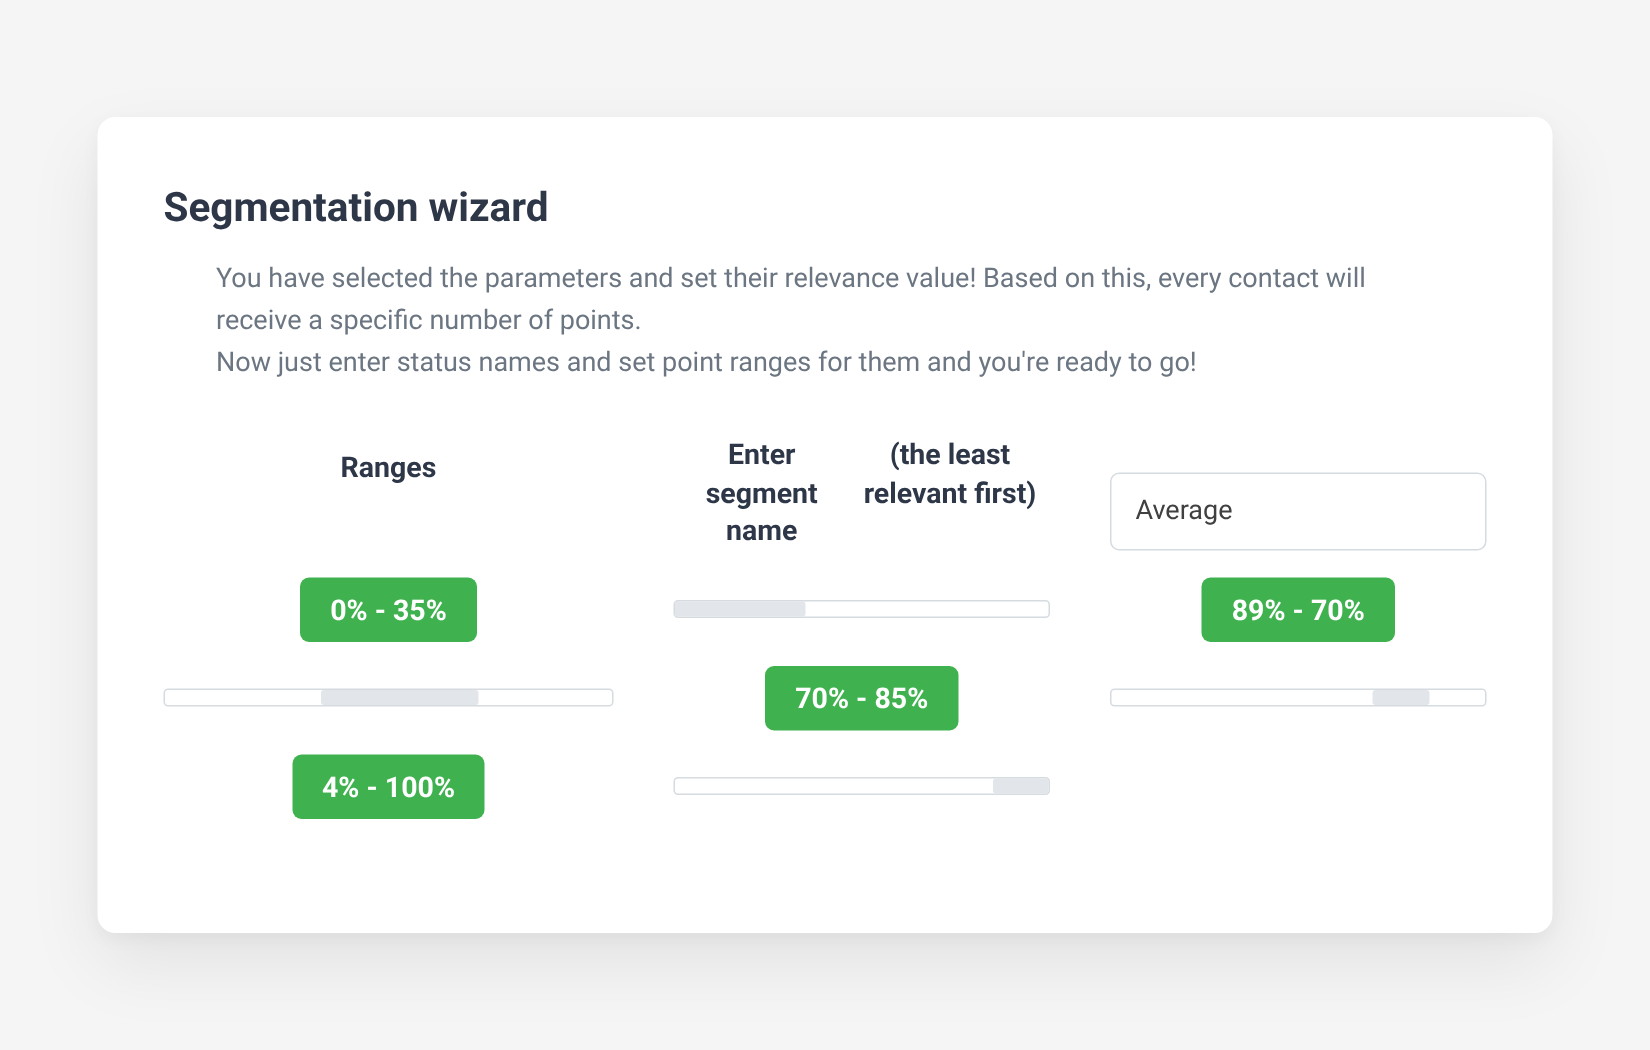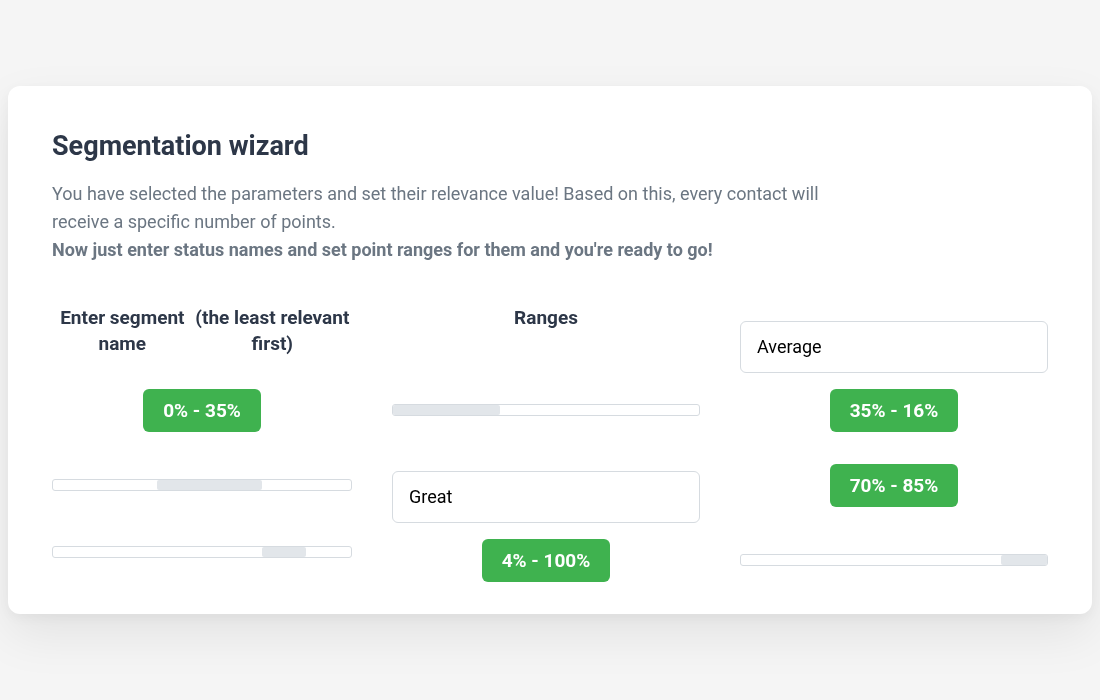--- a/index.html
+++ b/index.html
@@ -11,41 +11,41 @@
       font-family: -apple-system, BlinkMacSystemFont, "Segoe UI", Roboto, Helvetica, Arial, sans-serif;
       background: #f5f5f5;
       width: 1100px;
       height: 700px;
       display: flex;
       align-items: center;
       justify-content: center;
     }
     .card {
       background: #fff;
-      width: 1084px;
+      width: 970px;
       border-radius: 12px;
       box-shadow: 0 20px 50px rgba(0,0,0,0.08), 0 4px 12px rgba(0,0,0,0.04);
-      padding: 44px 44px 32px 44px;
+      padding: 44px 44px 76px 44px;
     }
     .title {
       font-size: 27px;
       font-weight: 700;
       color: #2d3748;
       margin-bottom: 18px;
     }
     .description {
       font-size: 18px;
       line-height: 1.55;
       color: #6b7682;
       margin-bottom: 34px;
       max-width: 820px;
+      margin-left: 35px;
     }
     .description .line2 {
       display: block;
-      font-weight: bold;
     }
     .table {
       display: grid;
       grid-template-columns: 300px 1fr 1fr;
       column-gap: 40px;
       align-items: center;
     }
     .col-header {
       font-size: 19px;
       font-weight: 700;
@@ -61,21 +61,21 @@
     .col-header.left {
       text-align: center;
     }
     .segment-input {
       width: 100%;
       height: 52px;
       border: 1px solid #d6dbe0;
       border-radius: 6px;
       padding: 0 16px;
       font-size: 18px;
-      color: #000000;
+      color: #404040;
       background: #fff;
       font-family: inherit;
       margin-bottom: 16px;
       margin-top: 23px;
     }
     .range-badge {
       display: inline-flex;
       align-items: center;
       justify-content: center;
       background: #3fb24f;
@@ -113,43 +113,42 @@
 <body>
 
 <div class="card">
   <h1 class="title">Segmentation wizard</h1>
   <p class="description">
     <span>You have selected the parameters and set their relevance value! Based on this, every contact will receive a specific number of points.</span>
     <span class="line2">Now just enter status names and set point ranges for them and you're ready to go!</span>
   </p>
 
   <div class="table">
+    <div class="col-header">Ranges</div>
     <div class="col-header left">
         <span>Enter segment name</span>
         <br>
         <span>(the least relevant first)</span>
       </div>
-    <div class="col-header">Ranges</div>
 
     <input class="segment-input" value="Average" style="">
     <span class="range-badge">0% - 35%</span>
     <div class="slider-wrap">
       <div class="slider">
         <div class="slider-fill" style="left: 0%; width: 35%;"></div>
       </div>
     </div>
 
-    <span class="range-badge">35% - 16%</span>
+    <span class="range-badge">89% - 70%</span>
     <div class="slider-wrap">
       <div class="slider">
         <div class="slider-fill" style="left: 35%; width: 35%;"></div>
       </div>
     </div>
 
-    <input class="segment-input" value="Great" style="">
     <span class="range-badge">70% - 85%</span>
     <div class="slider-wrap">
       <div class="slider">
         <div class="slider-fill" style="left: 70%; width: 15%;"></div>
       </div>
     </div>
 
     <span class="range-badge" style="margin-bottom:0">4% - 100%</span>
     <div class="slider-wrap" style="margin-bottom:0">
       <div class="slider">

